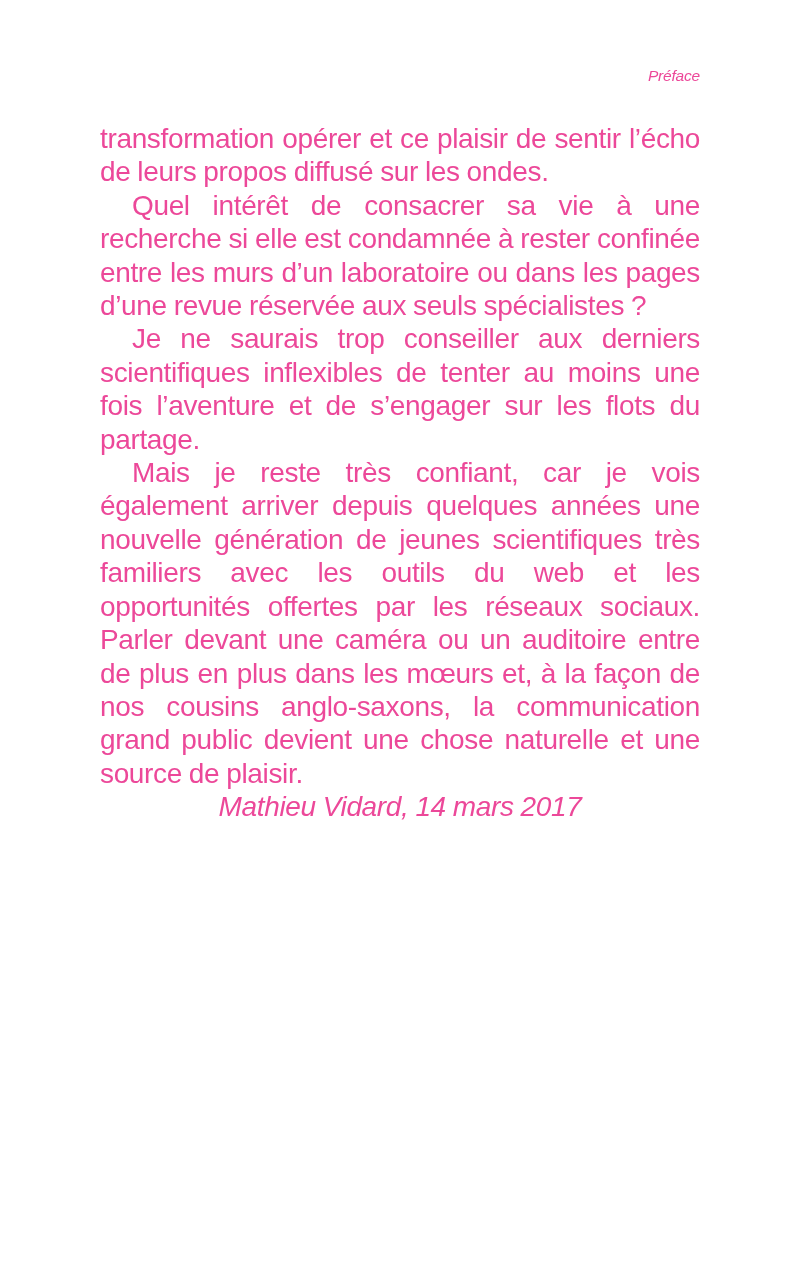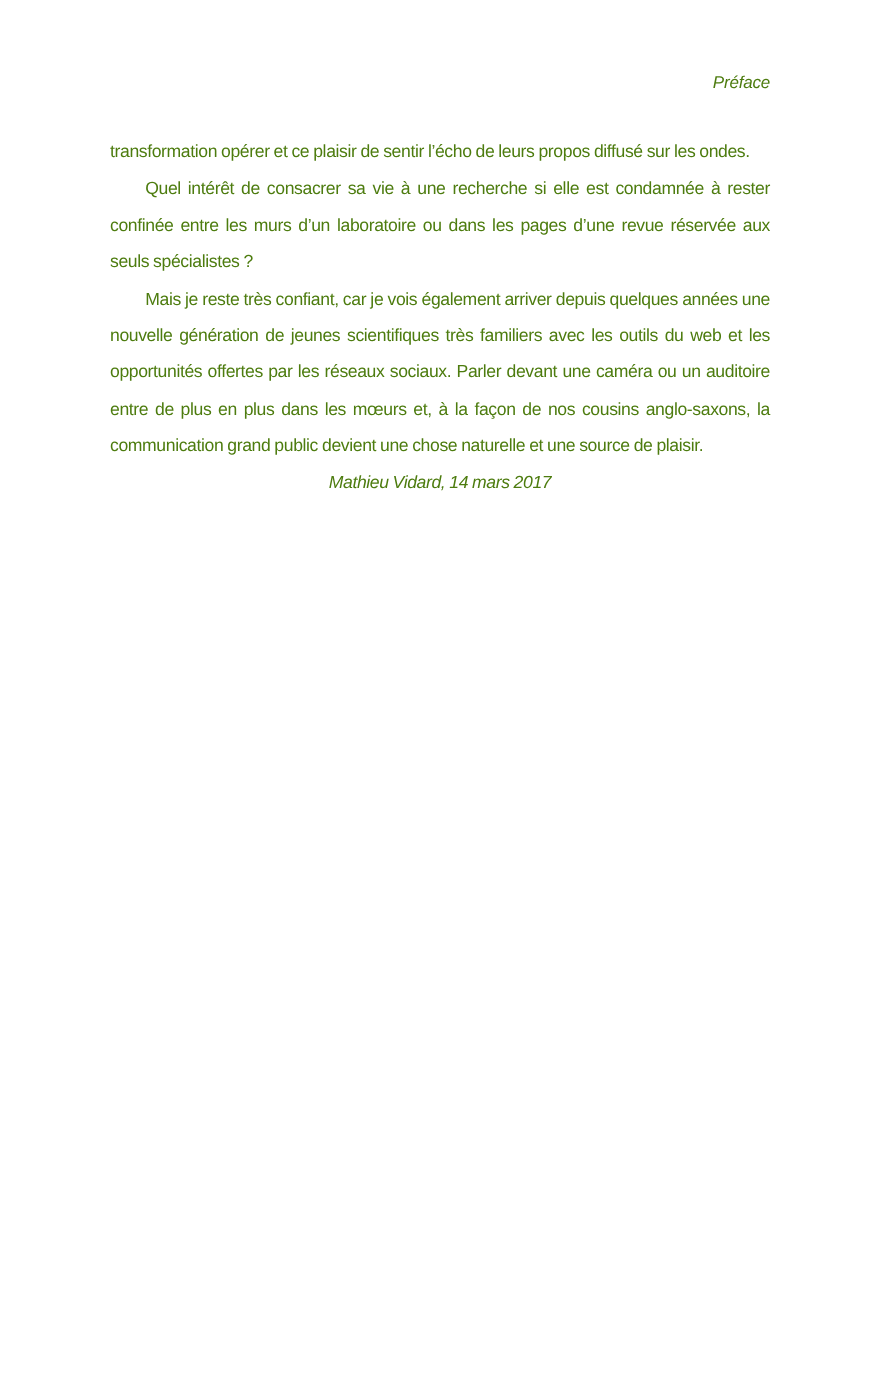--- a/index.html
+++ b/index.html
@@ -5,41 +5,41 @@
   html, body {
     margin: 0;
     padding: 0;
     background: #ffffff;
   }
   .page {
     position: relative;
     width: 800px;
     height: 934px;
     background: #ffffff;
-    color: #4d7c0f;
+    color: #ec4899;
     font-family: "Liberation Sans", sans-serif;
     overflow: hidden;
   }
   .running-header {
     position: absolute;
     top: 66px;
     left: 100px;
     width: 600px;
     text-align: right;
     font-style: italic;
     font-size: 15.5px;
     line-height: 20px;
     letter-spacing: -0.2px;
   }
   .text-block {
     position: absolute;
     top: 122px;
     left: 100px;
     width: 600px;
-    font-size: 16px;
+    font-size: 28px;
     line-height: 33.4px;
     text-align: justify;
     letter-spacing: -0.35px;
     word-spacing: -0.5px;
   }
   .text-block p {
     margin: 0;
     padding: 0;
     text-indent: 32px;
   }
@@ -64,19 +64,20 @@
 </head>
 <body>
 
 <div class="page">
 
   <div class="running-header">Préface</div>
 
   <div class="text-block">
     <p class="no-indent">transformation opérer et ce plaisir de sentir l’écho de leurs propos diffusé sur les ondes.</p>
     <p>Quel intérêt de consacrer sa vie à une recherche si elle est condamnée à rester confinée entre les murs d’un laboratoire ou dans les pages d’une revue réservée aux seuls spécialistes&nbsp;?</p>
+    <p>Je ne saurais trop conseiller aux derniers scientifiques inflexibles de tenter au moins une fois l’aventure et de s’engager sur les flots du partage.</p>
     <p>Mais je reste très confiant, car je vois également arriver depuis quelques années une nouvelle génération de jeunes scientifiques très familiers avec les outils du web et les opportunités offertes par les réseaux sociaux. Parler devant une caméra ou un auditoire entre de plus en plus dans les mœurs et, à la façon de nos cousins anglo-saxons, la communication grand public devient une chose naturelle et une source de plaisir.</p>
     <p class="signature">Mathieu Vidard, 14 mars 2017</p>
   </div>
 
   <div class="page-number">7</div>
 
 </div>
 
 </body></html>

